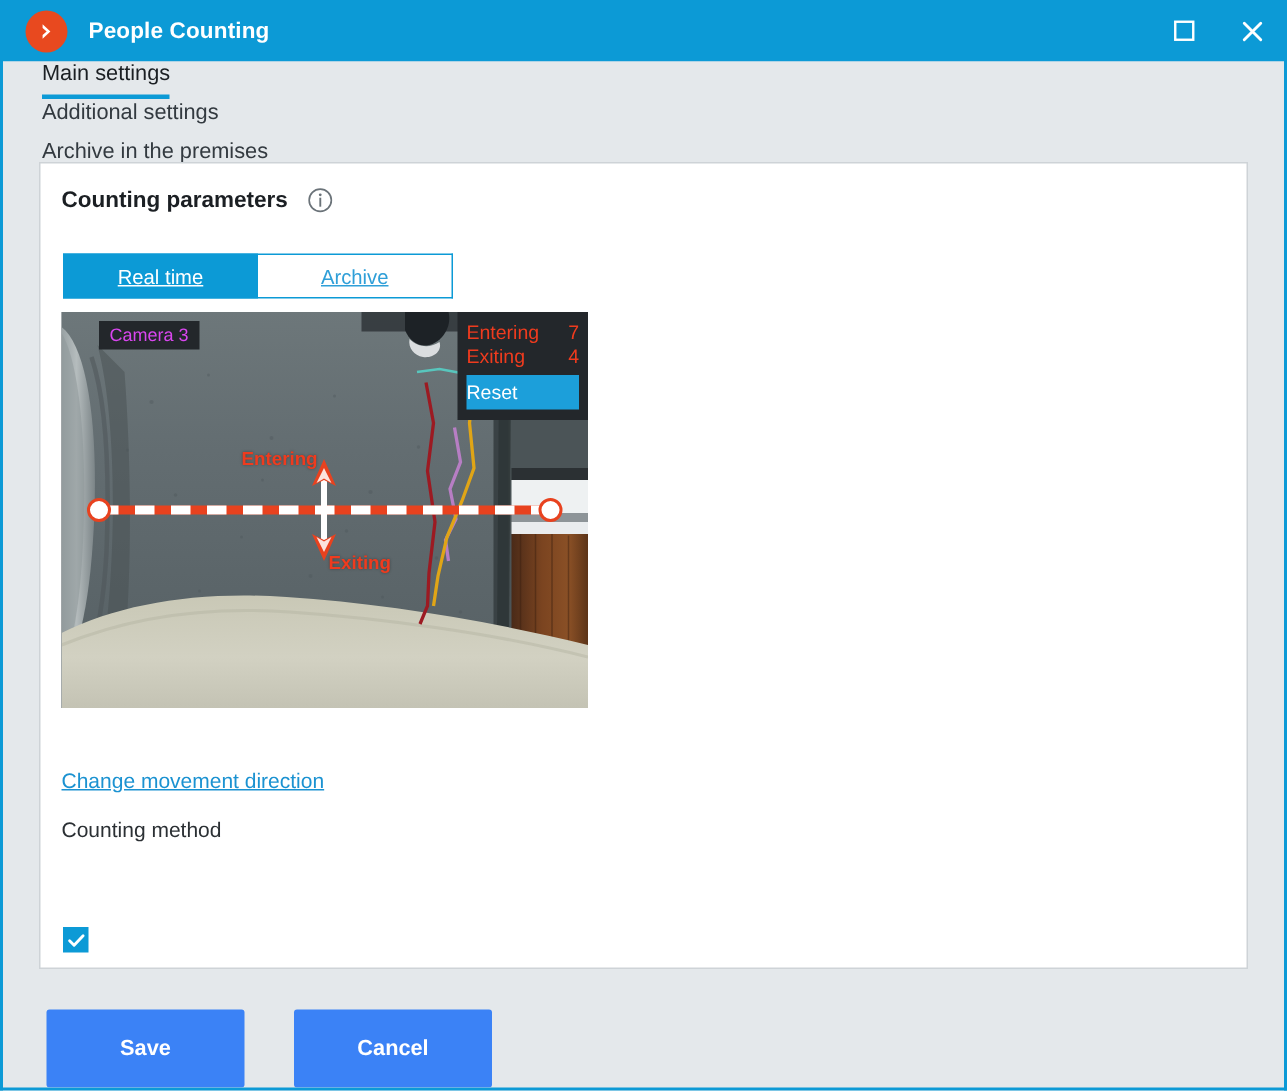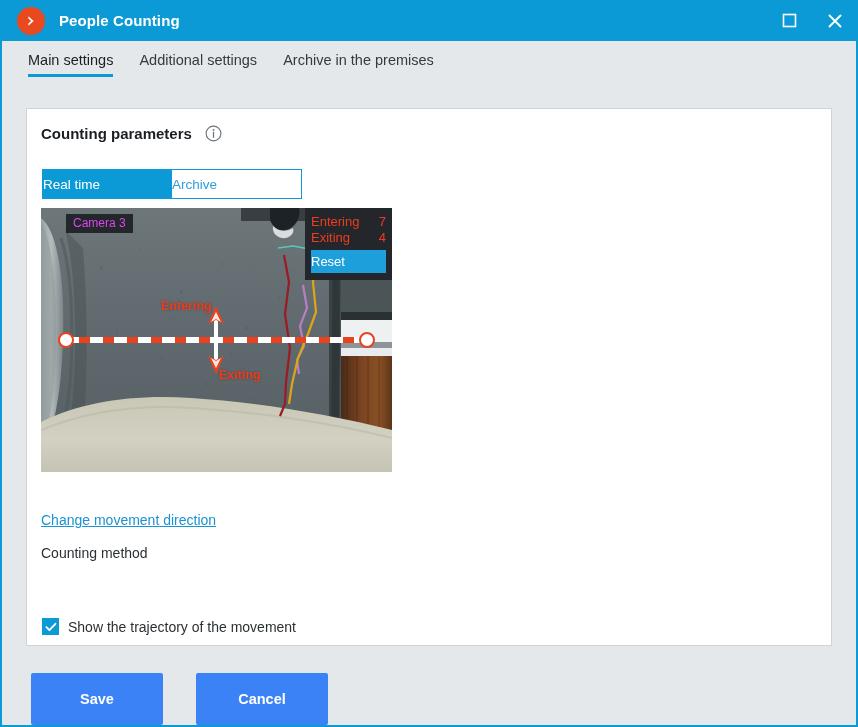--- a/index.html
+++ b/index.html
@@ -62,22 +62,23 @@
   }
   .win-btn svg { display: block; }
 
   
   #tabs {
     position: absolute;
     left: 0; top: 41px;
     width: 854px; height: 48px;
     background: #e4e8eb;
     display: flex;
-    align-items: center;
+    align-items: flex-start;
     padding-left: 26px;
+    flex-direction: column;
   }
   .tab {
     position: relative;
     font-size: 14.5px;
     color: #333a40;
     padding: 0 0 10px 0;
     margin-right: 26px;
     cursor: pointer;
     white-space: nowrap;
   }
@@ -121,23 +122,25 @@
     position: absolute;
     left: 15px; top: 60px;
     display: flex;
     height: 30px;
   }
   .seg {
     width: 130px;
     height: 30px;
     display: flex;
     align-items: center;
+    justify-content: center;
     font-size: 13.5px;
     cursor: pointer;
     border: 1px solid #0c9ad6;
+    text-decoration: underline;
   }
   .seg.active {
     background: #0c9ad6;
     color: #ffffff;
     border-color: #0c9ad6;
   }
   .seg.inactive {
     background: #ffffff;
     color: #2f9fd8;
     border-left: none;
@@ -459,21 +462,20 @@
 
     <div class="field-label">Counting method</div>
 
 
     <div class="checkbox-row">
       <div class="checkbox">
         <svg width="12" height="10" viewBox="0 0 12 10">
           <path d="M1.4 5.2 L4.4 8.2 L10.4 1.8" fill="none" stroke="#ffffff" stroke-width="1.9" stroke-linecap="round" stroke-linejoin="round"></path>
         </svg>
       </div>
-      <span class="checkbox-label">Show the trajectory of the movement</span>
     </div>
 
   </div>
 
   <div class="footer-btn" id="btn-save">
     <span>Save</span>
   </div>
   <div class="footer-btn" id="btn-cancel">
     <span>Cancel</span>
   </div>

